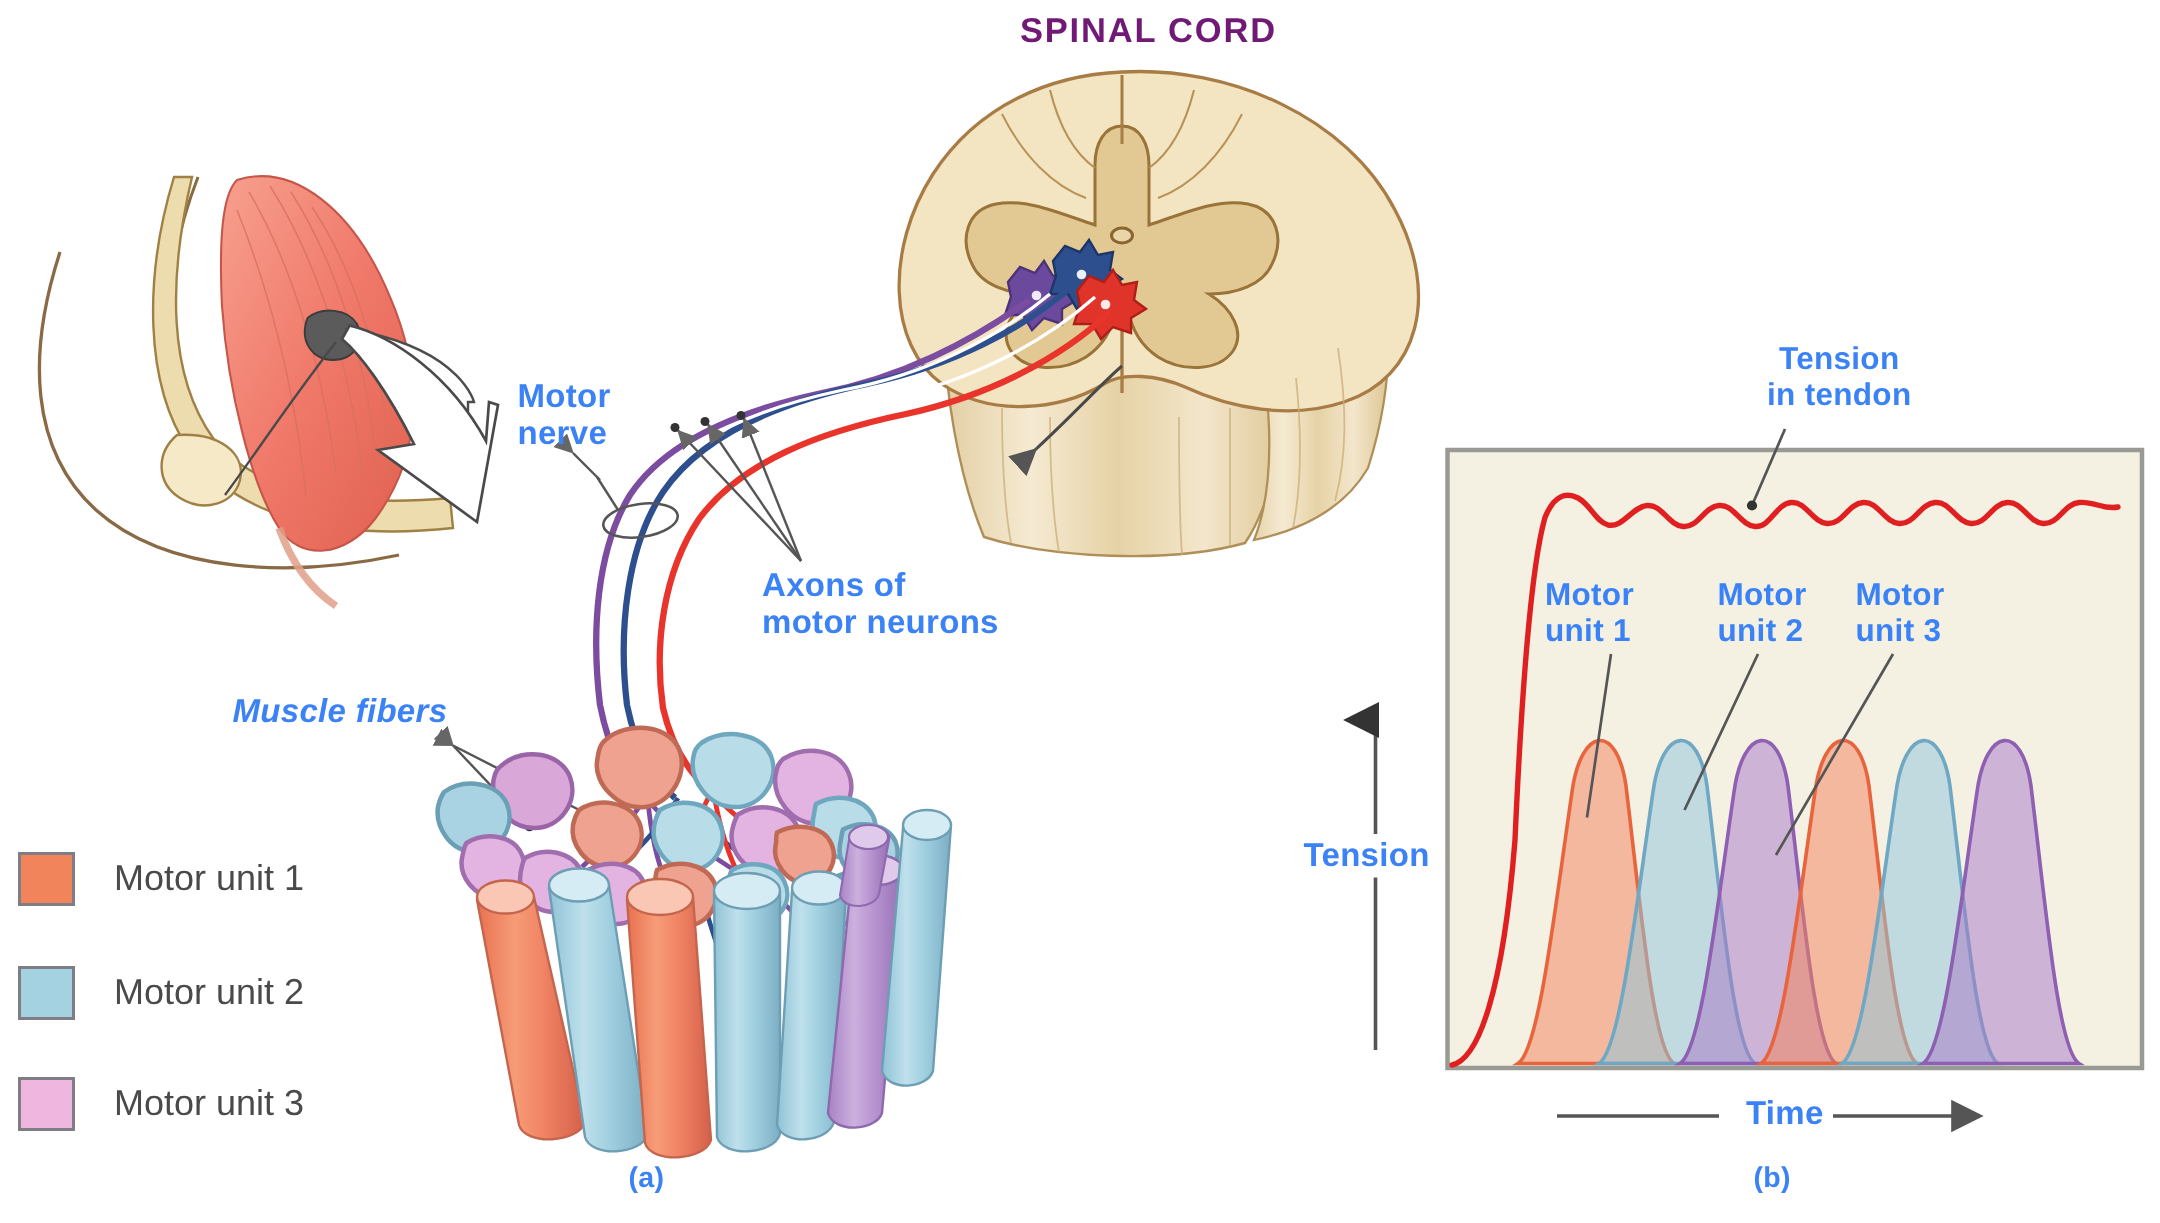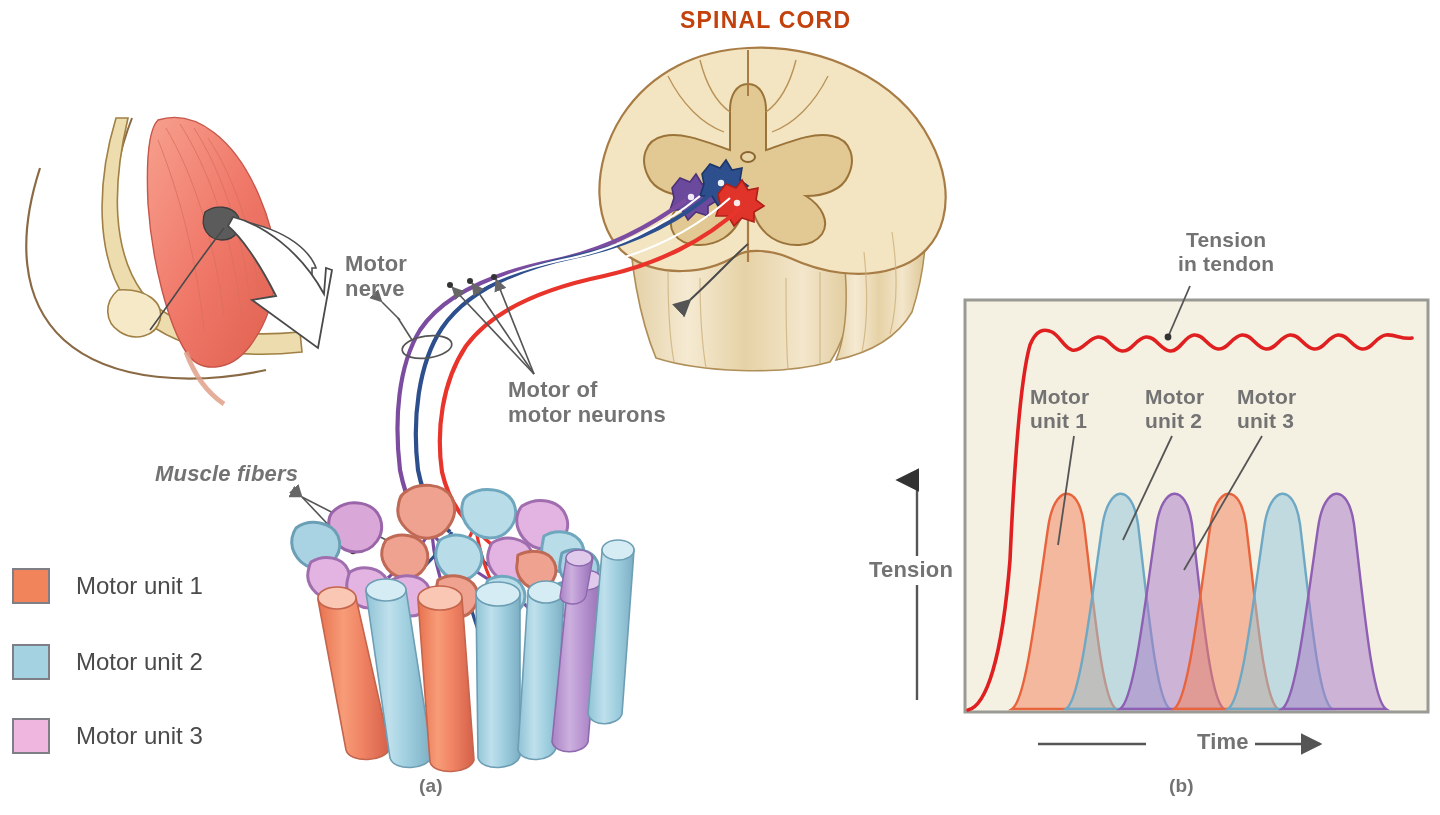--- a/index.html
+++ b/index.html
@@ -9,35 +9,35 @@
     font-family:"Liberation Sans","DejaVu Sans",sans-serif;
     color:#3a3a3a;
     position:relative;
     overflow:hidden;
   }
   #stage{position:absolute;left:0;top:0;width:1440px;height:815px;}
   svg{display:block;}
   .lbl{
     position:absolute;
     font-family:"Liberation Sans","DejaVu Sans",sans-serif;
-    color:#737373;
+    color:#3b82f6;
     font-weight:bold;
     line-height:1.12;
     white-space:pre-line;
     letter-spacing:.2px;
   }
-  #spinal-cord-title{left:680px;top:8px;font-size:23px;letter-spacing:1.2px;color:#c2410c;}
+  #spinal-cord-title{left:680px;top:8px;font-size:23px;letter-spacing:1.2px;color:#701a75;}
   #motor-nerve-label{left:345px;top:252px;font-size:22px;}
   #axons-label{left:508px;top:378px;font-size:22px;}
   #muscle-fibers-label{left:155px;top:462px;font-size:22px;font-style:italic;}
   #panel-a-caption{left:419px;top:775px;font-size:19px;}
   #panel-b-caption{left:1169px;top:775px;font-size:19px;}
   #tension-tendon-label{left:1178px;top:228px;font-size:21px;text-align:center;}
   #tension-axis-label{left:866px;top:556px;font-size:22px;background:#fff;padding:2px 3px;}
-  #time-axis-label{left:1158px;top:730px;font-size:22px;background:#fff;padding:0 6px;margin-left:33px;}
+  #time-axis-label{left:1158px;top:730px;font-size:22px;background:#fff;padding:0 6px;}
   #mu1-callout{left:1030px;top:385px;font-size:21px;}
   #mu2-callout{left:1145px;top:385px;font-size:21px;}
   #mu3-callout{left:1237px;top:385px;font-size:21px;}
 
   .legend-row{position:absolute;display:flex;align-items:center;gap:26px;}
   .legend-swatch{width:38px;height:36px;border:2px solid #7e7e86;box-sizing:border-box;}
   .legend-text{font-size:24px;color:#4a4a4a;font-weight:normal;
     font-family:"Liberation Sans","DejaVu Sans",sans-serif;}
   #legend-row-0{left:12px;top:568px;}
   #legend-row-1{left:12px;top:644px;}
@@ -400,21 +400,21 @@
       <path d="M1220 744 L 1320 744" stroke="#555" stroke-width="2.4" fill="none" marker-end="url(#arrHead)"></path>
     </g>
   </g>
 </svg>
 
 <div class="lbl" id="spinal-cord-title">SPINAL CORD</div>
 
 <div class="lbl" id="motor-nerve-label">Motor
 nerve</div>
 
-<div class="lbl" id="axons-label">Motor of
+<div class="lbl" id="axons-label">Axons of
 motor neurons</div>
 
 <div class="lbl" id="muscle-fibers-label">Muscle fibers</div>
 
 <div class="lbl" id="tension-tendon-label">Tension
 in tendon</div>
 
 <div class="lbl" id="tension-axis-label">Tension</div>
 
 <div class="lbl" id="time-axis-label">Time</div>

